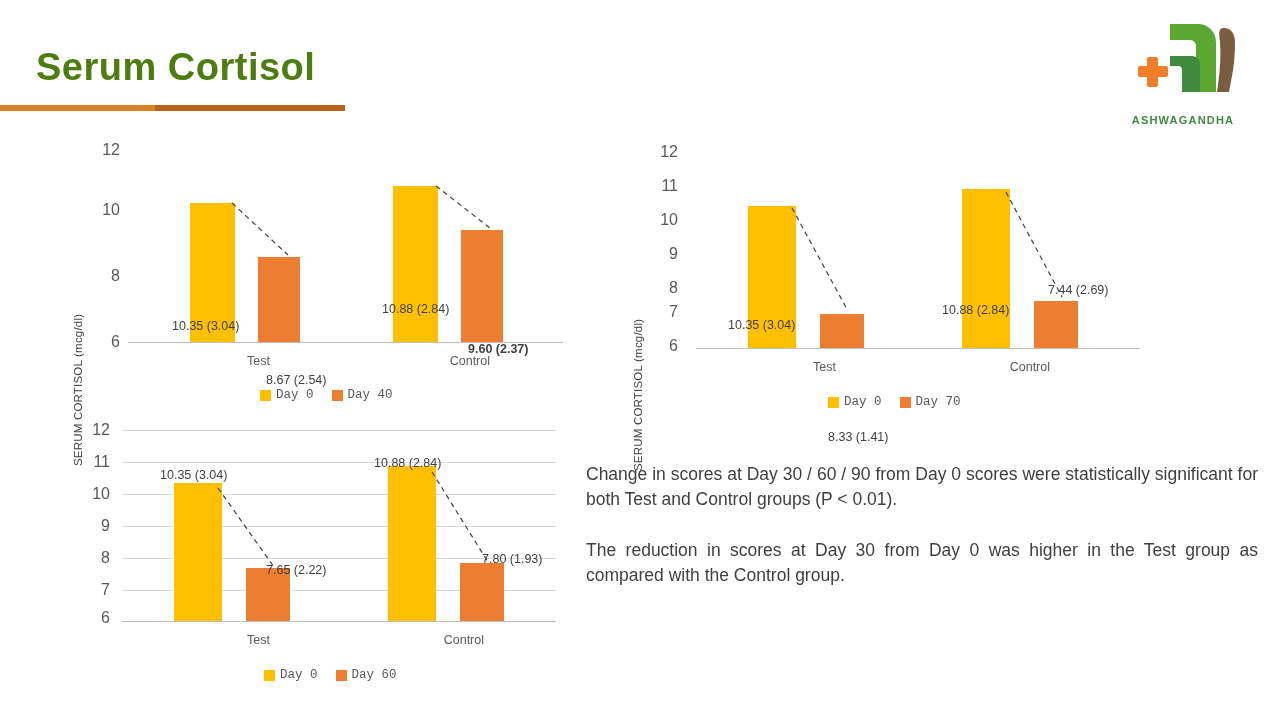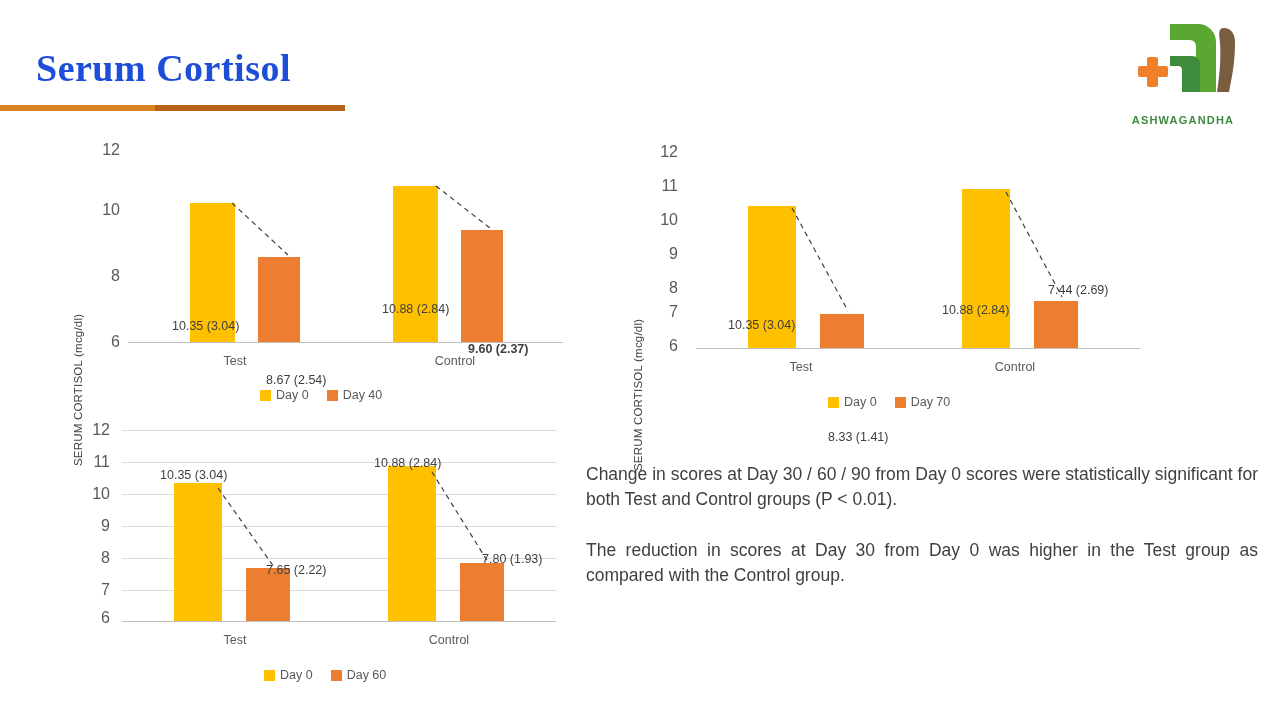--- a/index.html
+++ b/index.html
@@ -14,24 +14,24 @@
     color: #404040;
     overflow: hidden;
     position: relative;
   }
 
   
   .slide-title {
     position: absolute;
     left: 36px;
     top: 46px;
-    font-family: Liberation Serif, serif;
+    font-family: Liberation Sans, sans-serif;
     font-size: 38px;
     font-weight: bold;
-    color: #1d4ed8;
+    color: #4d7c0f;
     letter-spacing: 0.5px;
   }
   .title-rule {
     position: absolute;
     left: 0;
     top: 105px;
     height: 6px;
     width: 345px;
     background: #b8651b;
   }
@@ -107,30 +107,31 @@
   .bar-label {
     position: absolute;
     font-size: 12.5px;
     color: #3f3f3f;
     white-space: nowrap;
   }
   .cat-label {
     position: absolute;
     font-size: 12.5px;
     color: #595959;
-    text-align: center;
+    text-align: right;
     white-space: nowrap;
   }
   .legend {
     position: absolute;
     display: flex;
     align-items: center;
     gap: 6px;
     font-size: 12.5px;
     color: #595959;
+    font-family: Liberation Mono, monospace;
   }
   .legend .item {
     display: flex;
     align-items: center;
     gap: 5px;
     margin-right: 12px;
   }
   .swatch {
     width: 11px;
     height: 11px;

